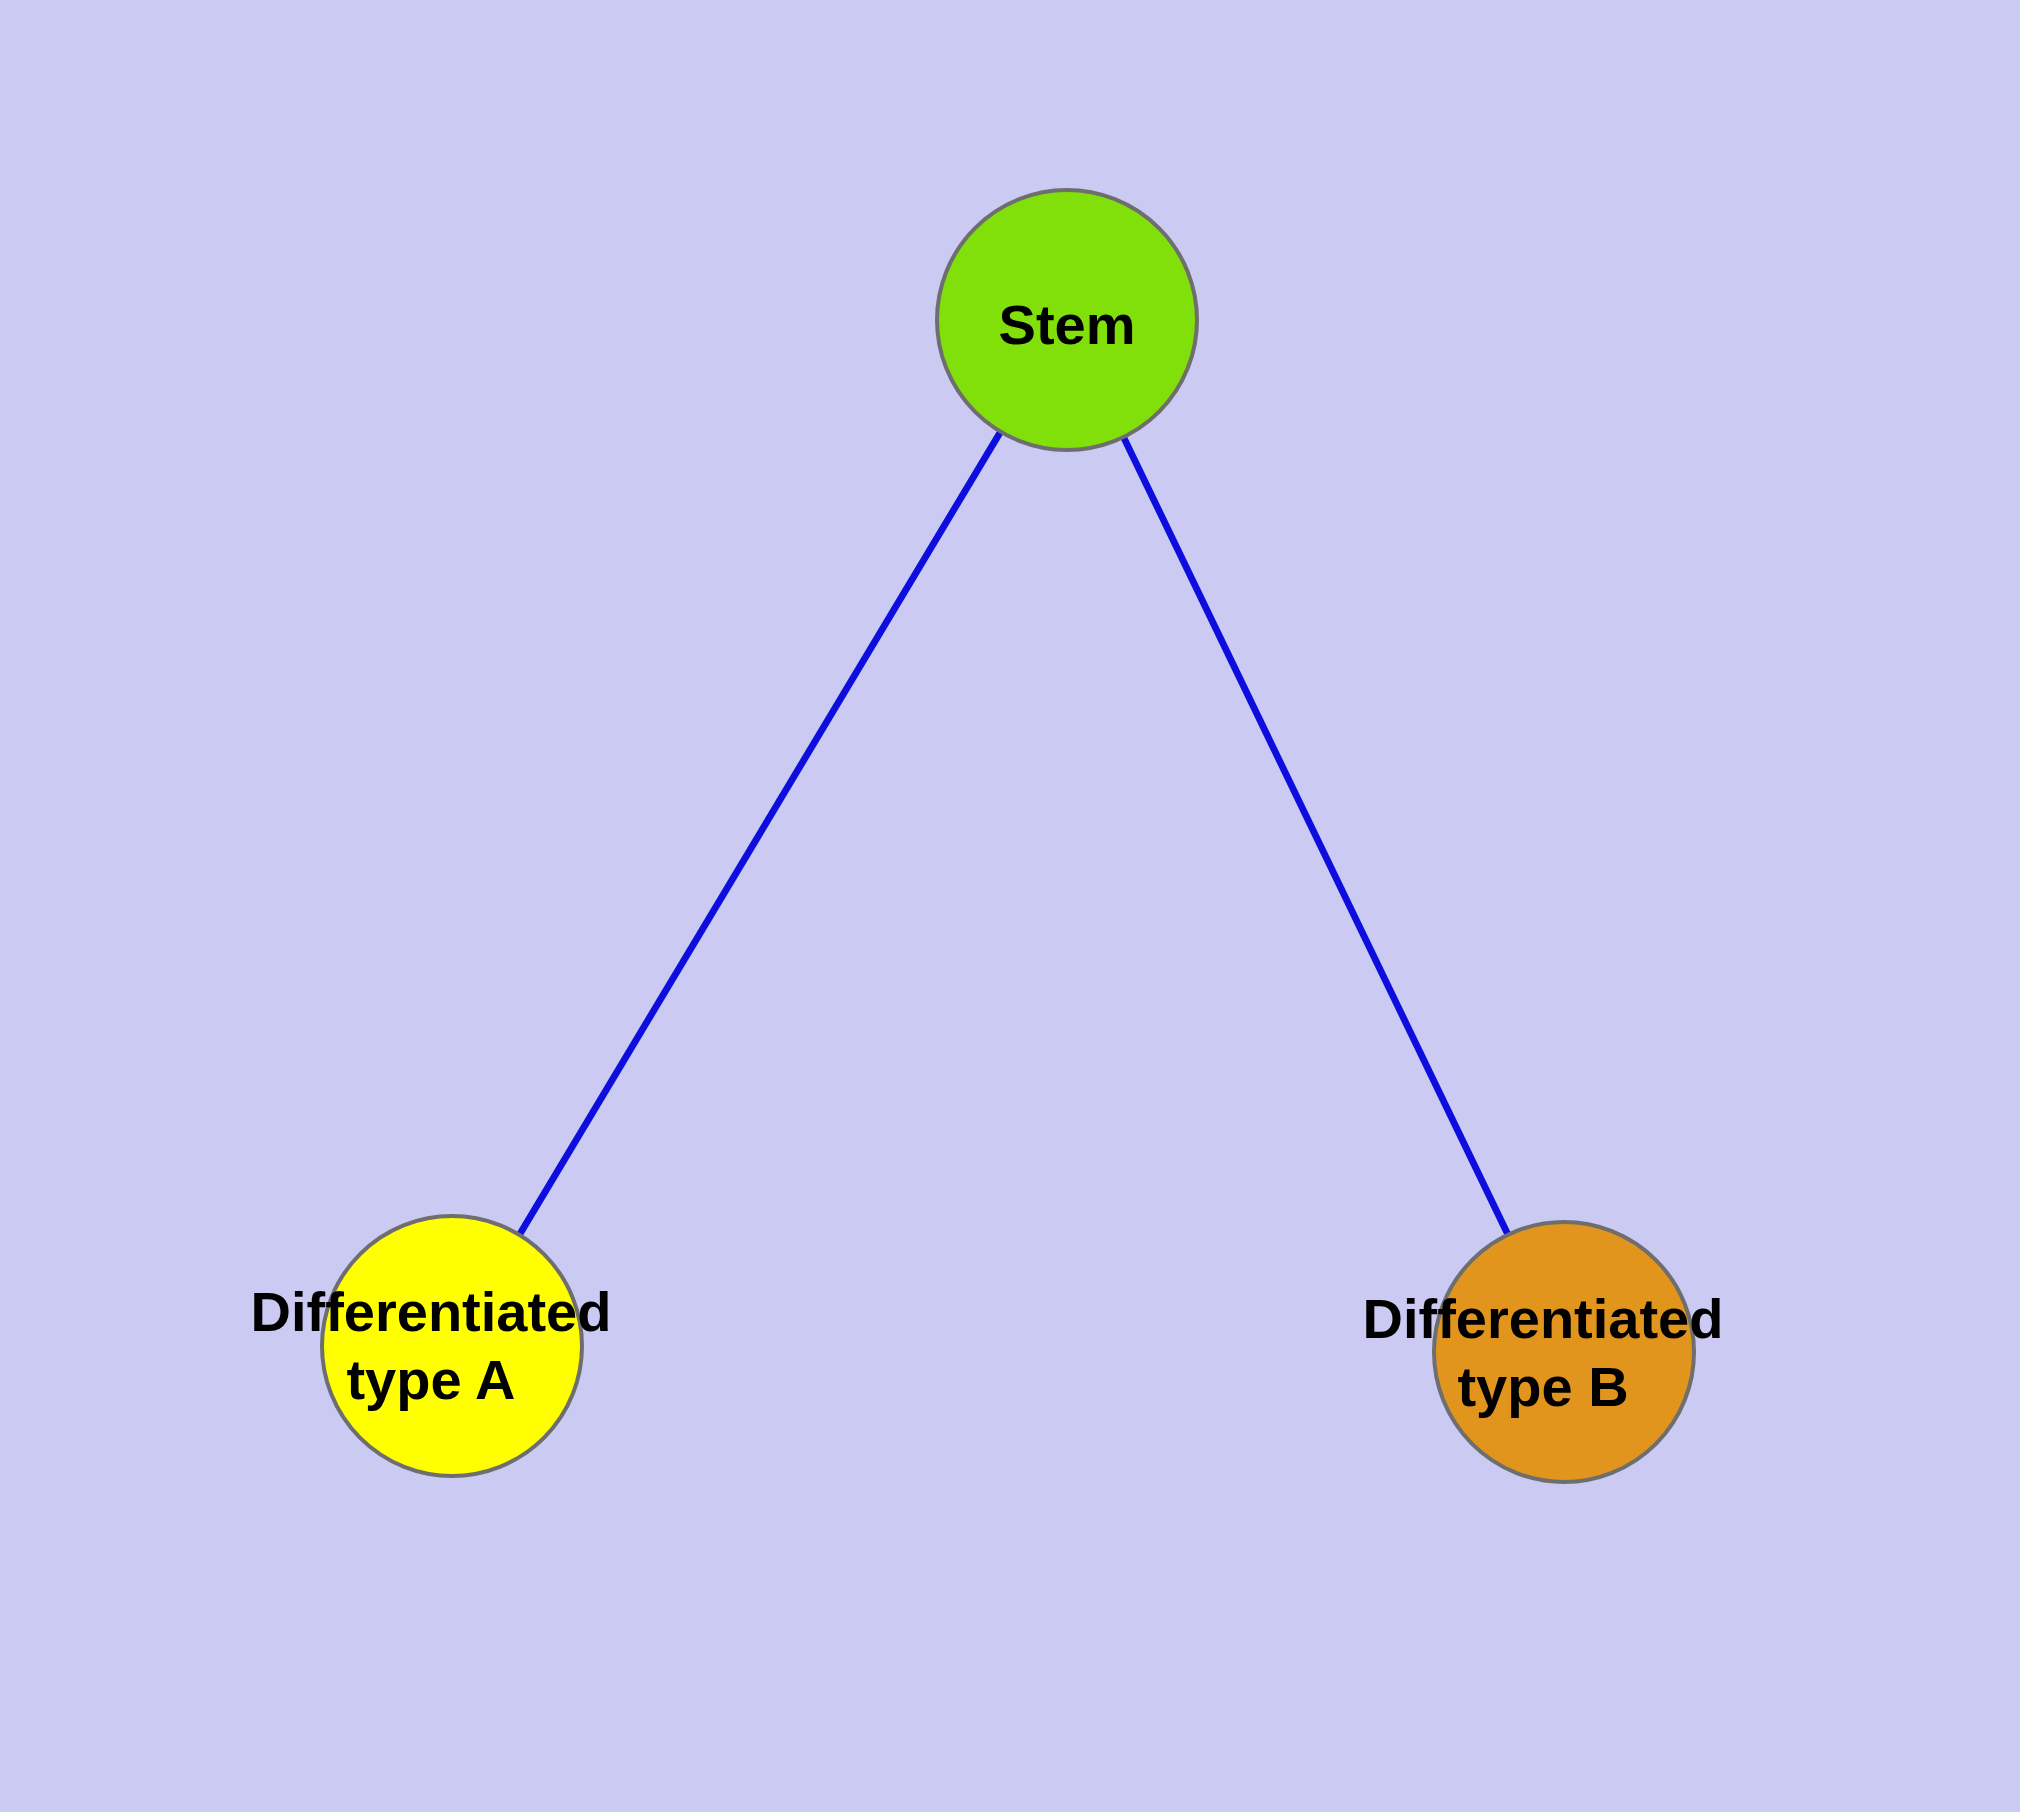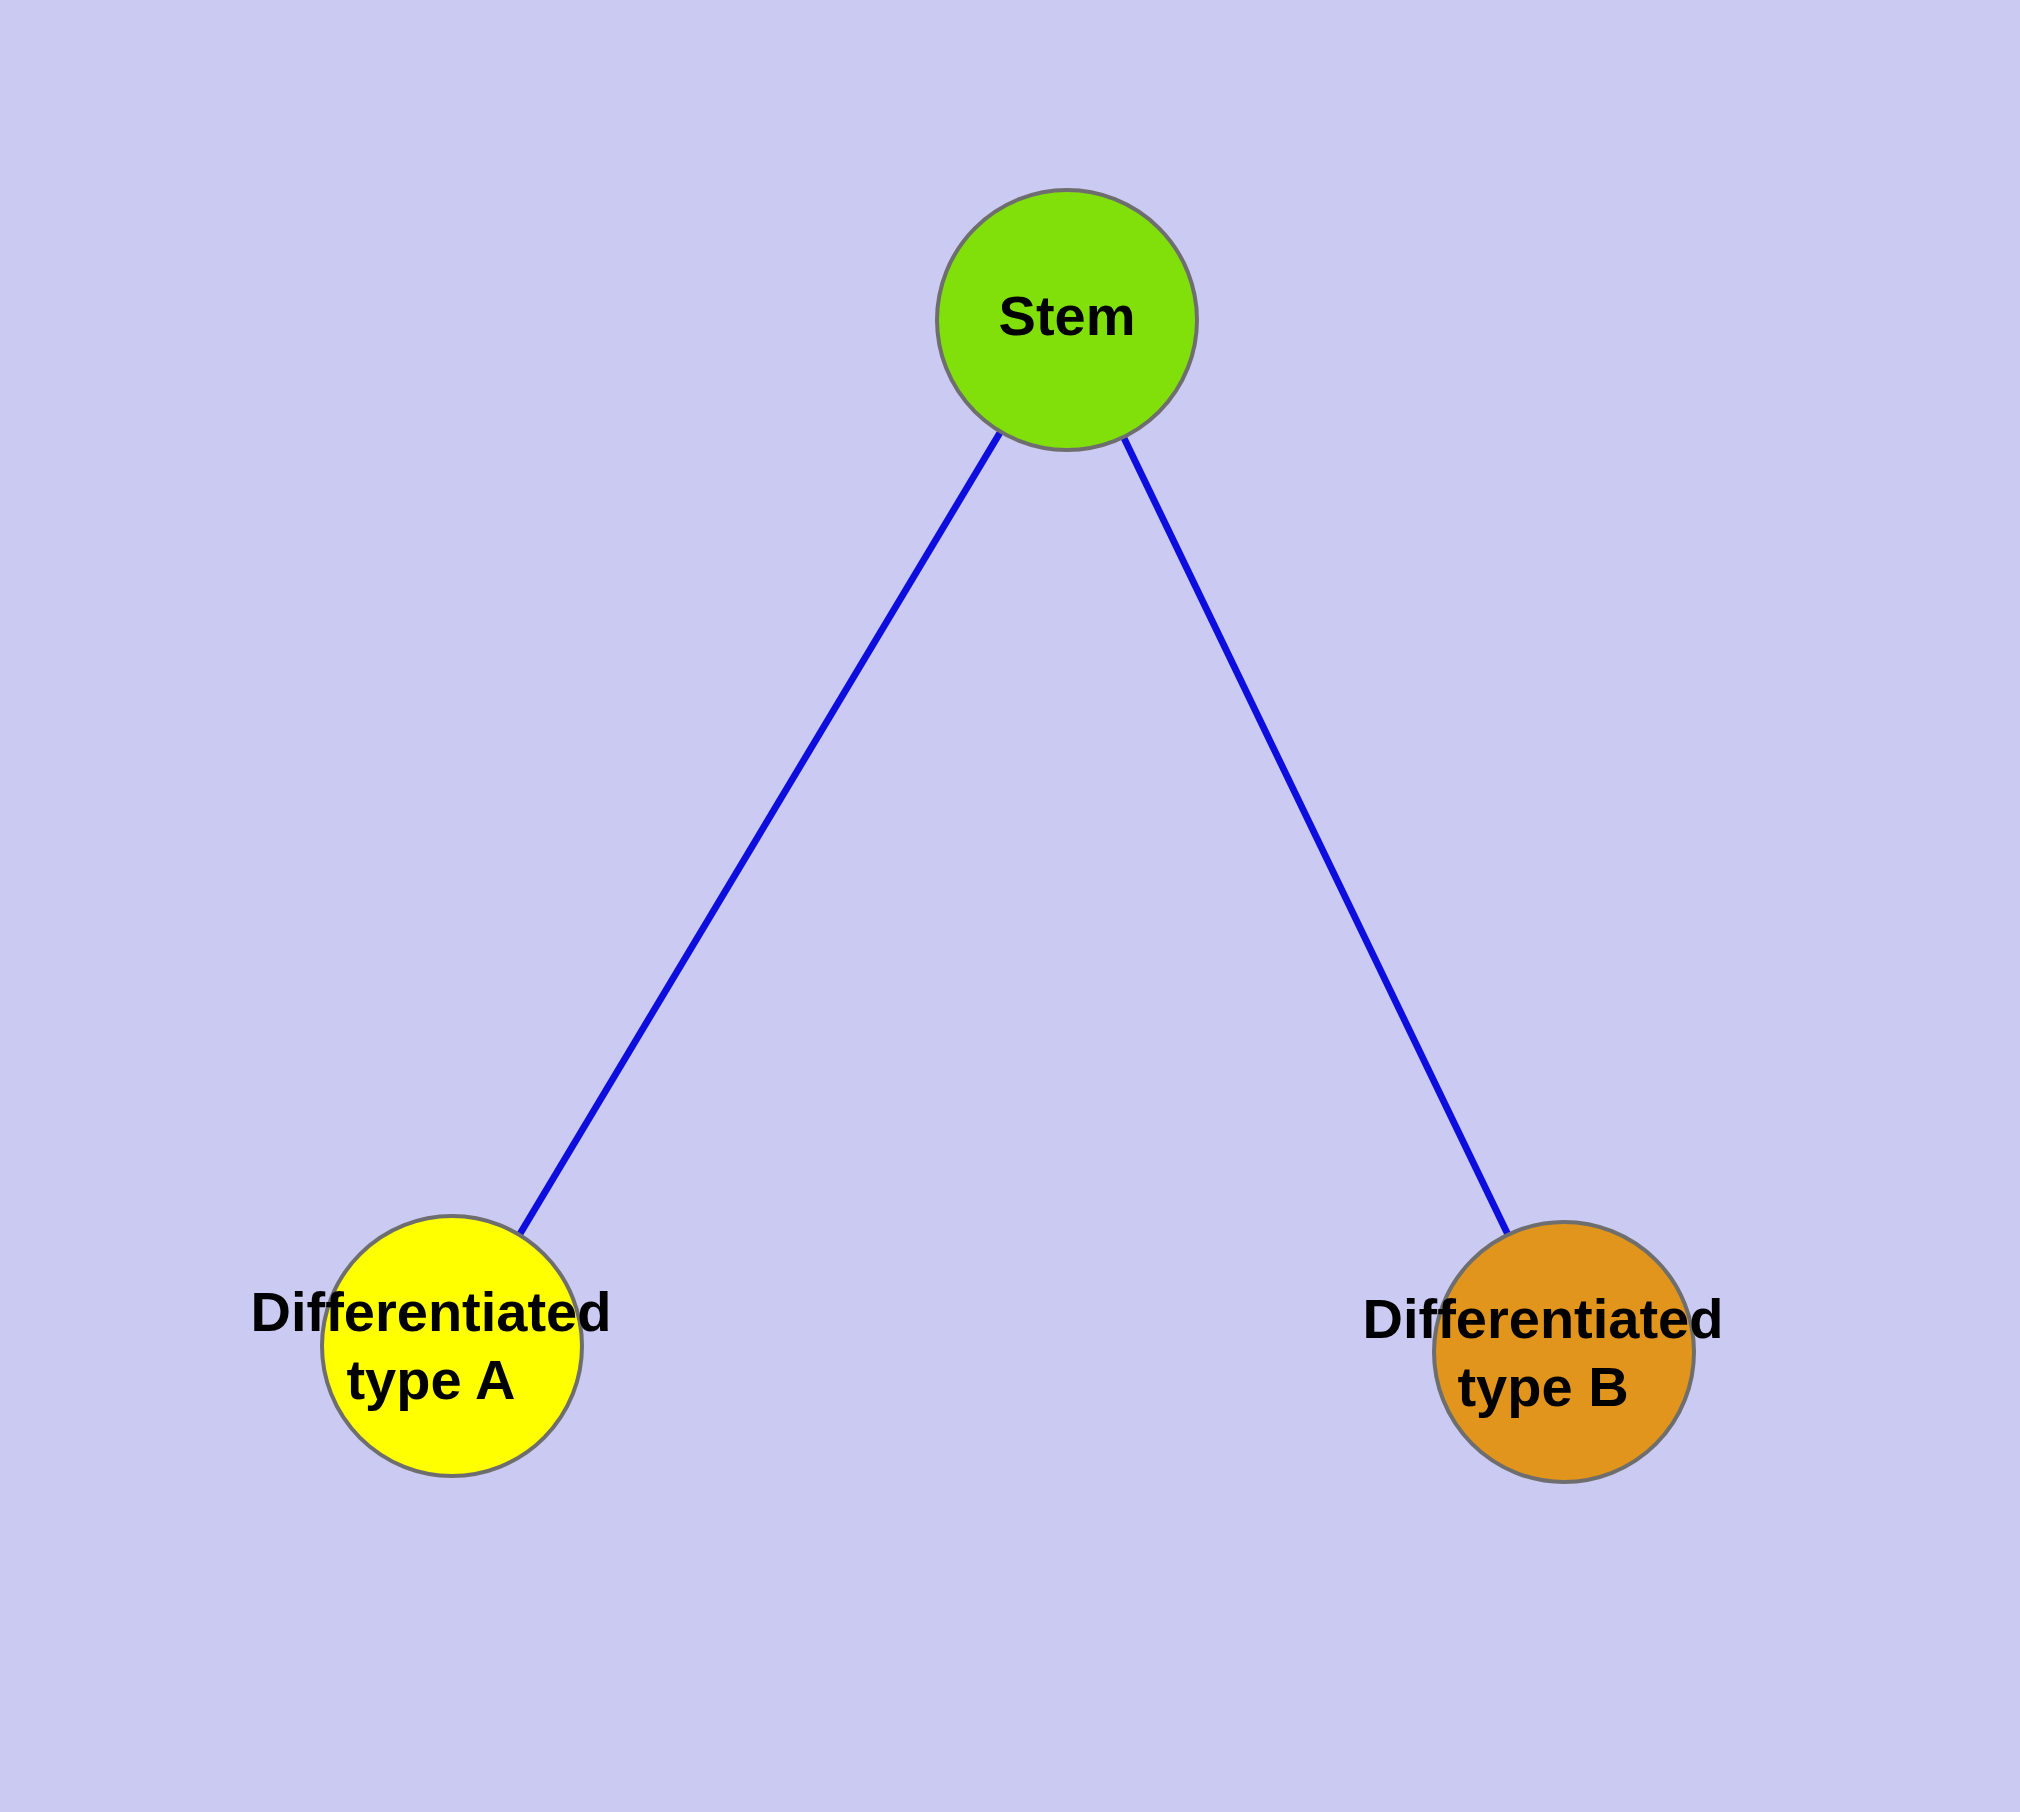--- a/index.html
+++ b/index.html
@@ -64,21 +64,21 @@
     width: 695px;
     text-align: center;
     color: #000000;
     font-weight: bold;
     font-size: 56px;
     line-height: 1.22;
     white-space: pre-line;
   }
   .label-stem {
     left: 1067px;
-    top: 316px;
+    top: 325px;
   }
   .label-diff-a {
     left: 431px;
     top: 1346px;
   }
   .label-diff-b {
     left: 1543px;
     top: 1353px;
   }
 </style>

